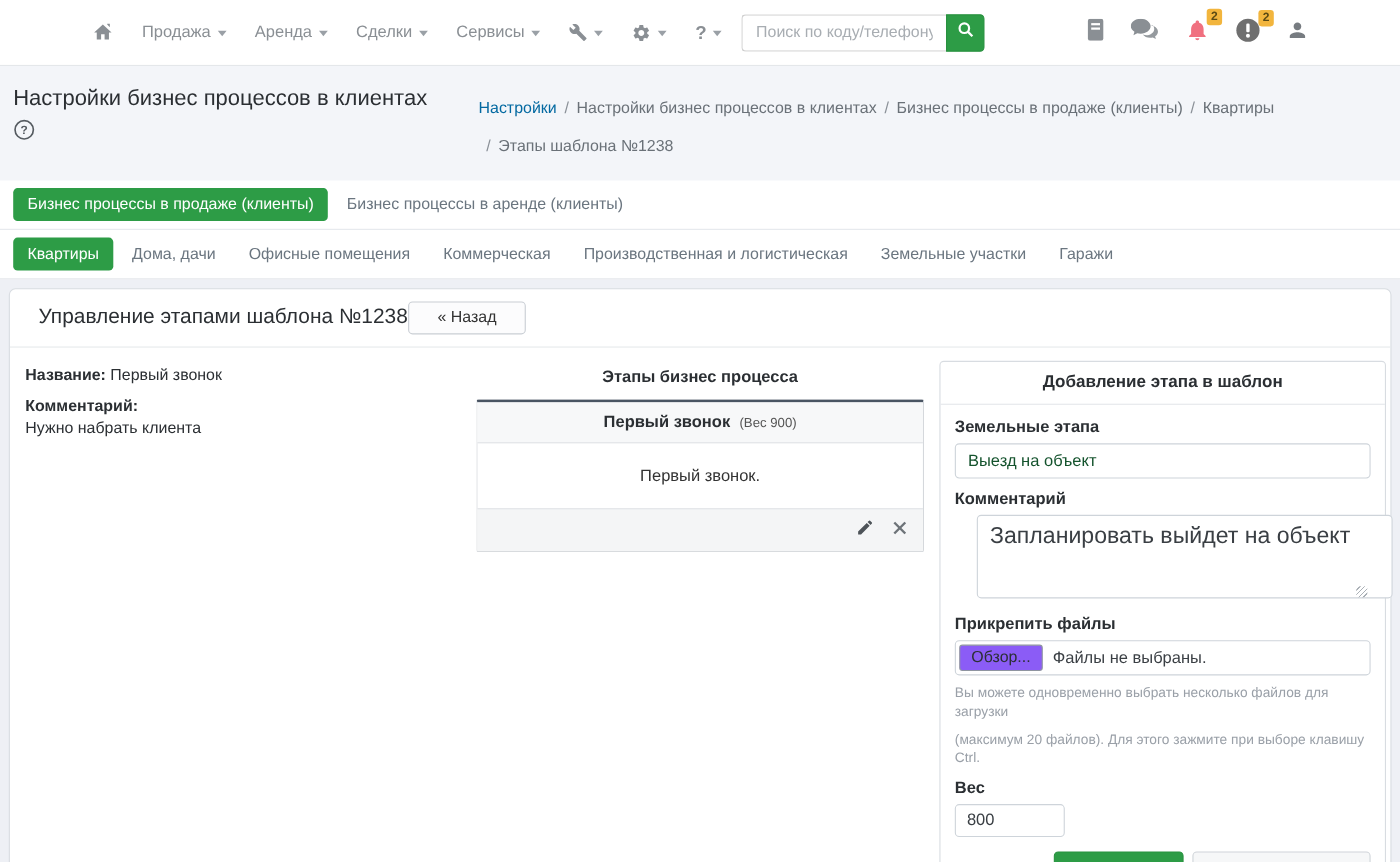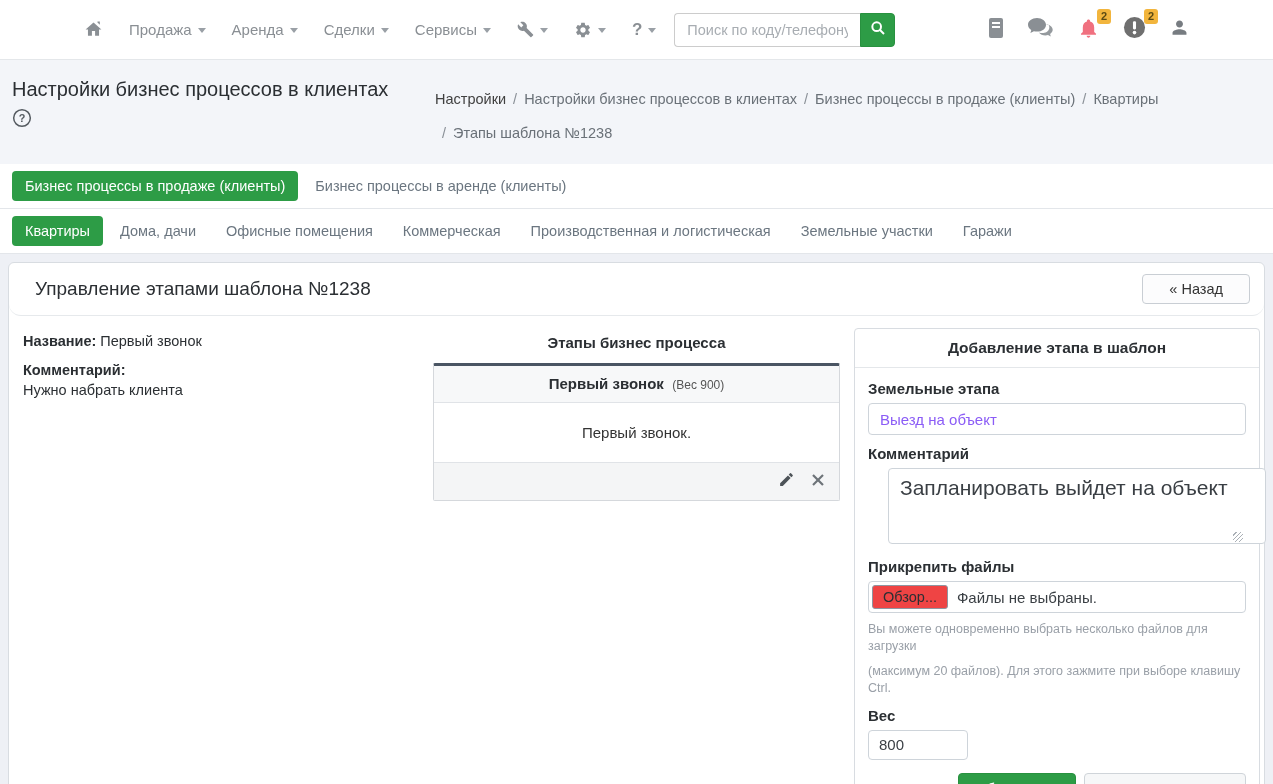--- a/index.html
+++ b/index.html
@@ -28,32 +28,32 @@
   .badge { position:absolute; top:-7px; right:-12px; background:#f2b53d; color:#5b4a14;
     font-size:11px; font-weight:bold; line-height:1; padding:2px 4px; border-radius:3px; }
 
   
   .page-head { background:#f3f5f9; padding:17px 28px 14px 12px; display:flex; min-height:90px; }
   .ph-left { width:423px; }
   .page-title { font-size:20px; color:#2b2f33; font-weight:500; line-height:1.25; }
   .help-ico { margin-top:6px; display:inline-flex; cursor:pointer; }
   .breadcrumb { flex:1; font-size:14.5px; color:#6a7178; padding-top:5px; }
   .bc-line { line-height:34px; white-space:nowrap; }
-  .bc-link { color:#404040; text-decoration:none; cursor:pointer; }
+  .bc-link { color:#0369a1; text-decoration:none; cursor:pointer; }
   .bc-sep { margin:0 7px; color:#8a9097; }
 
   
   .tabrow { background:#fff; border-bottom:1px solid #e3e6ea; padding:7px 12px; display:flex; gap:4px; align-items:center; }
   .tab { font-size:14.5px; color:#6b7680; padding:7px 13px; border-radius:4px; cursor:pointer; white-space:nowrap; }
   .tab.active { background:#2d9c46; color:#fff; }
 
   
   .main-card { margin:8px 8px 0 8px; background:#fff; border:1px solid #d8dce1; border-radius:6px; }
-  .mc-header { display:flex; align-items:center; justify-content:space-between;
-    padding:11px 14px 11px 26px; border-bottom:1px solid #e6e9ec;border-radius:12px; }
+  .mc-header { display:flex; align-items:center; 
+    padding:11px 14px 11px 26px; border-bottom:1px solid #e6e9ec; }
   .mc-title { font-size:19px; color:#2b2f33; font-weight:500; }
   .back-btn { font-size:14.5px; color:#333; background:#fcfcfd; border:1px solid #c9ced4;
     border-radius:4px; padding:6px 26px; cursor:pointer; }
 
   .mc-body { display:flex; padding:12px 4px 18px 8px; gap:14px; }
   .col-left { flex:1; font-size:14.5px; color:#2b2f33; padding-left:6px; padding-top:5px; }
   .col-left .lbl { font-weight:bold; }
   .row-name { margin-bottom:13px; }
   .comment-val { margin-top:4px; }
 
@@ -69,30 +69,30 @@
   .foot-ico { cursor:pointer; display:inline-flex; }
 
   .col-right { width:406px; }
   .add-panel { border:1px solid #d8dce1; border-radius:4px; }
   .ap-title { text-align:center; font-weight:bold; font-size:15.5px; color:#2b2f33;
     padding:10px 6px; border-bottom:1px solid #e4e7ea; }
   .ap-body { padding:10px 13px 12px 13px; }
   .f-label { font-weight:bold; font-size:15px; color:#2b2f33; margin:10px 0 6px 0; }
   .f-label:first-child { margin-top:2px; }
   .text-input { width:100%; height:32px; border:1px solid #ced4da; border-radius:4px;
-    padding:0 11px; font-size:15px; color:#8b5cf6; outline:none;
+    padding:0 11px; font-size:15px; color:#14532d; outline:none;
     font-family:"Liberation Sans","DejaVu Sans",sans-serif; }
   .ta-wrap { position:relative; }
   .f-textarea { width:100%; height:76px; border:1px solid #ced4da; border-radius:4px;
     padding:7px 11px; font-size:21px; color:#3a3f44; resize:none; outline:none;
     font-family:"Liberation Sans","DejaVu Sans",sans-serif;margin-left:20px; }
   .resize-grip { position:absolute; right:3px; bottom:6px; width:10px; height:10px;
     background:repeating-linear-gradient(135deg,transparent 0 2px,#aab0b6 2px 3px); pointer-events:none; }
   .file-box { border:1px solid #ced4da; border-radius:4px; height:32px; display:flex; align-items:center; padding:0 3px; }
-  .browse-btn { background:#ef4444; border:1px solid #8f95a0; border-radius:3px;
+  .browse-btn { background:#8b5cf6; border:1px solid #8f95a0; border-radius:3px;
     font-size:14.5px; color:#2b2f33; padding:3px 10px; cursor:pointer; margin-right:9px;
     font-family:"Liberation Sans","DejaVu Sans",sans-serif; }
   .file-status { font-size:15px; color:#3a3f44; }
   .hint { font-size:12.5px; color:#9aa0a8; margin-top:8px; line-height:1.35; }
   .weight-input { width:100px; height:30px; border:1px solid #ced4da; border-radius:4px;
     padding:0 10px; font-size:15px; color:#3a3f44; outline:none;
     font-family:"Liberation Sans","DejaVu Sans",sans-serif; }
   .btn-row { display:flex; justify-content:flex-end; gap:8px; margin-top:13px; }
   .btn-submit { background:#2d9c46; border:1px solid #28913f; color:#fff; font-size:14px;
     padding:7px 11px; border-radius:4px; cursor:pointer;

